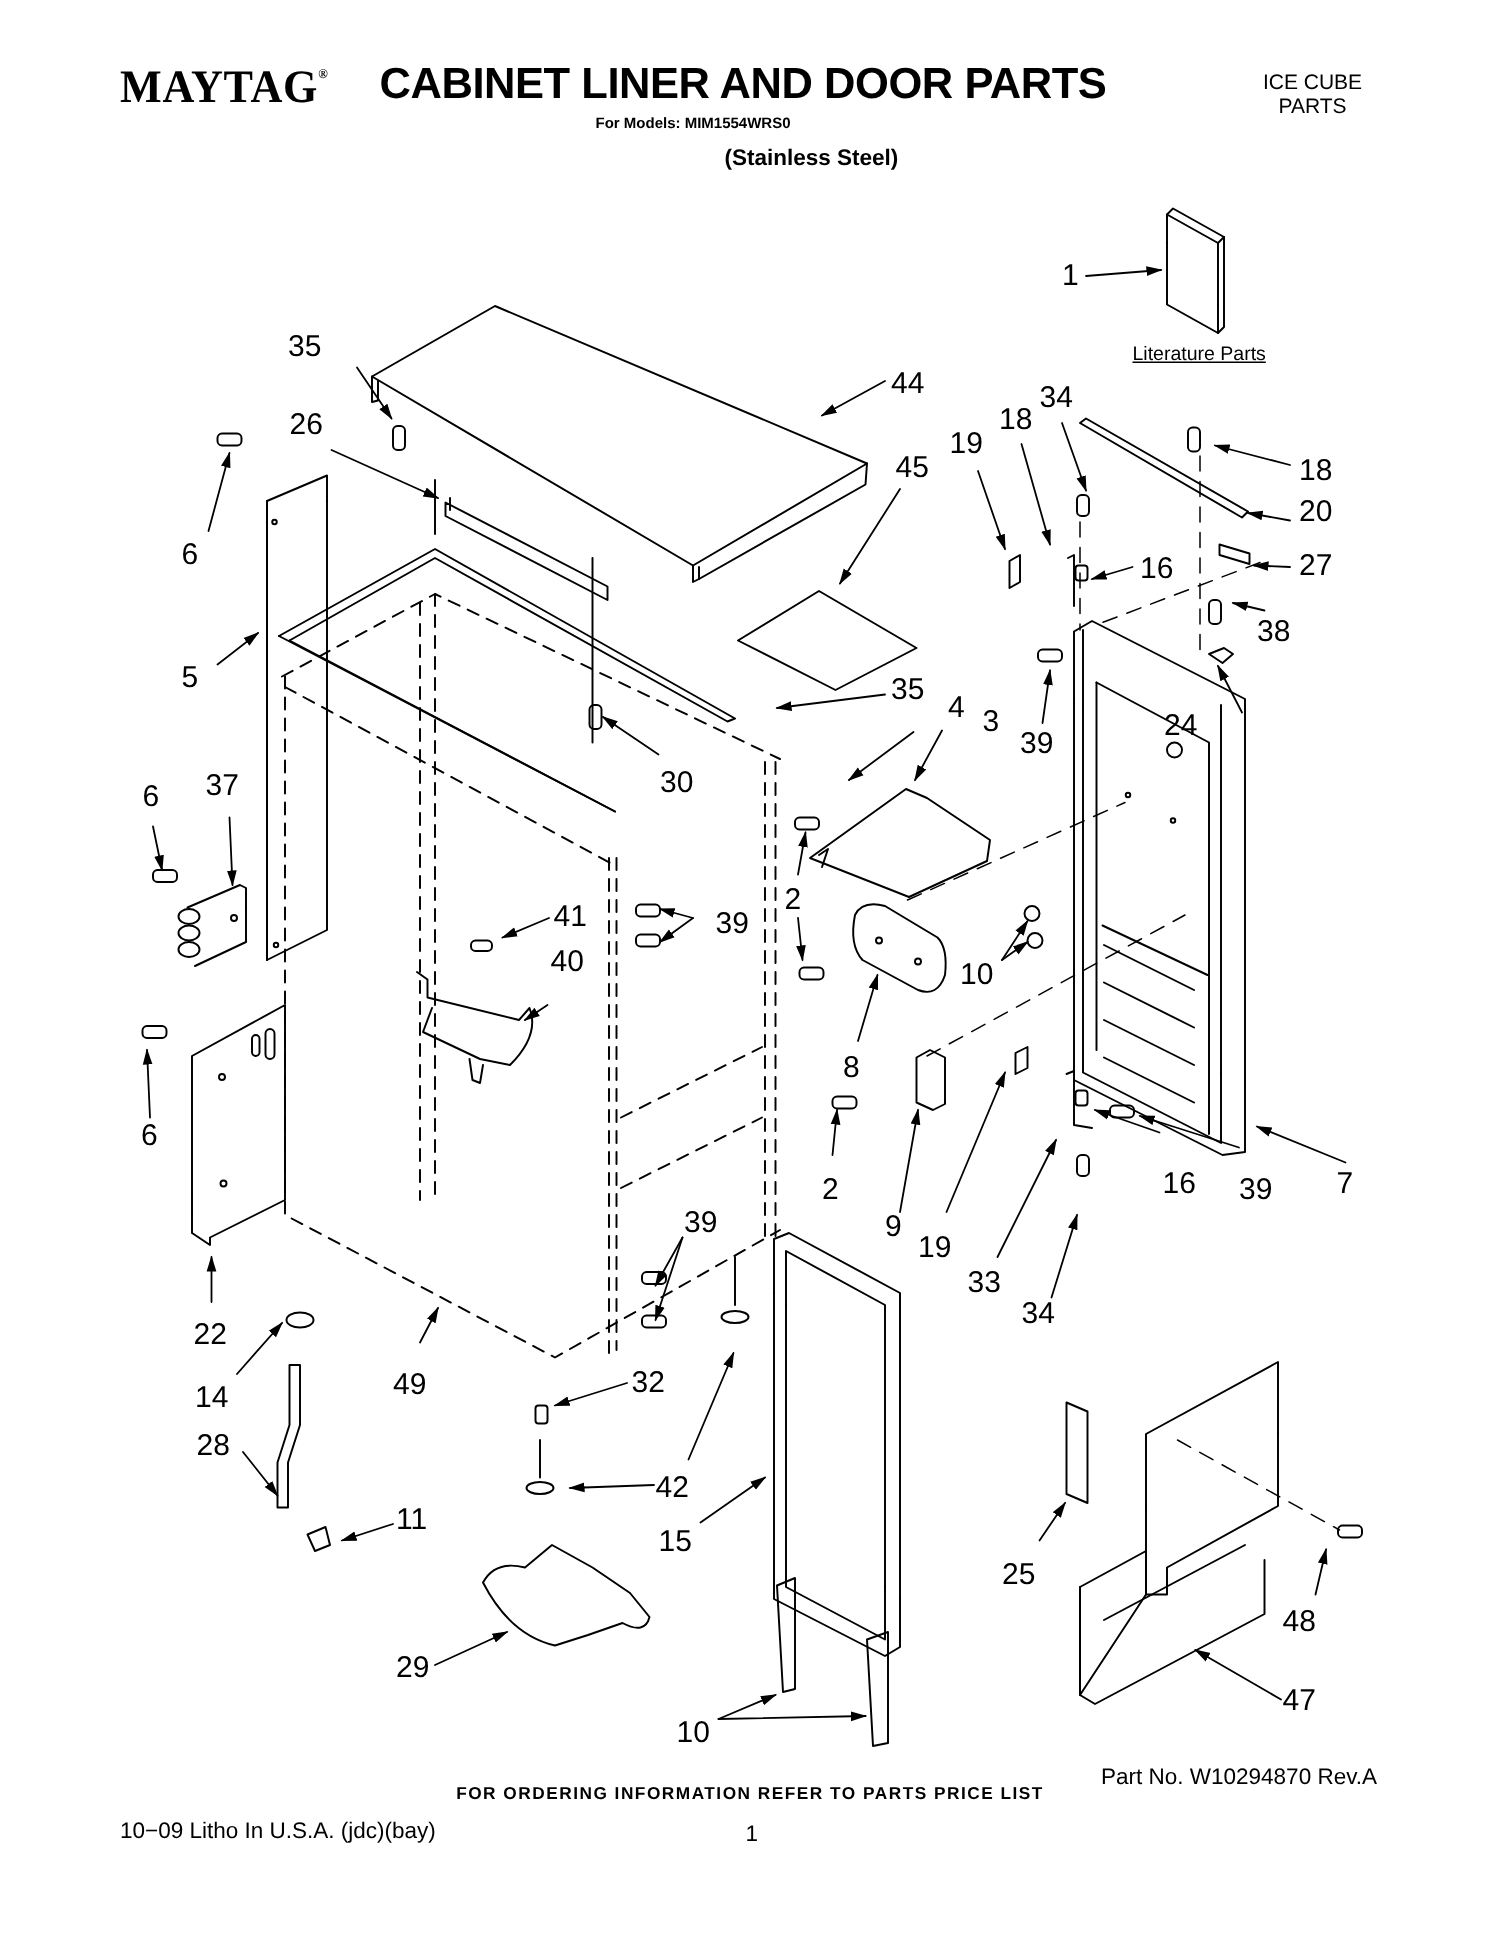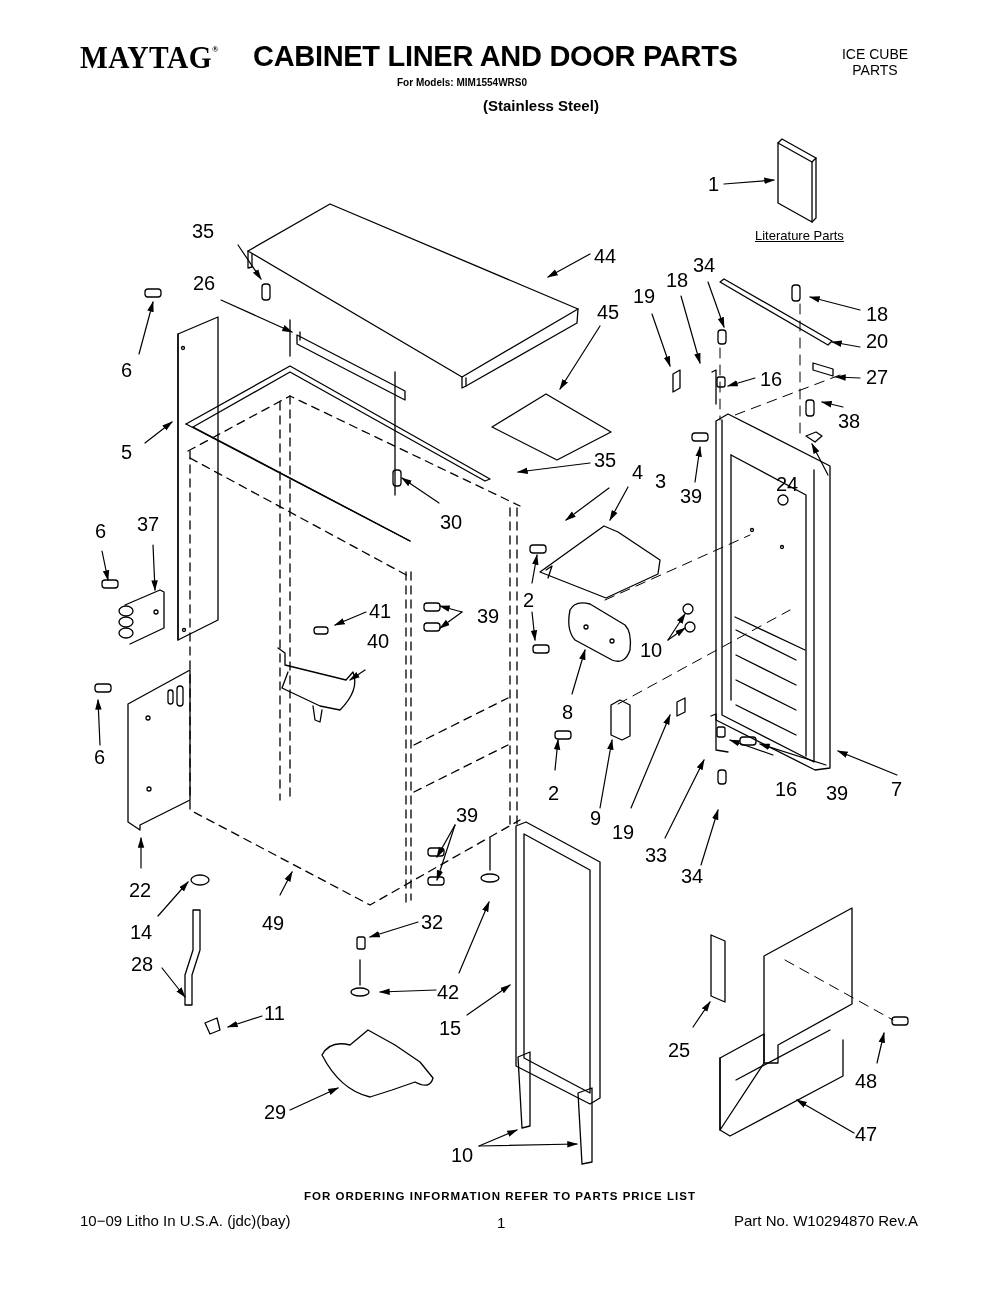--- a/index.html
+++ b/index.html
@@ -10,21 +10,21 @@
            font-size: 31px; letter-spacing: 0.5px; transform: scaleX(0.95); transform-origin: left; }
   .brand sup { font-size: 9px; vertical-align: top; position: relative; top: 4px; }
   .title { left: 253px; top: 40px; font-weight: bold; font-size: 29px; letter-spacing: -0.3px; }
   .models { left: 397px; top: 77px; font-weight: bold; font-size: 10px; }
   .finish { left: 483px; top: 97px; font-weight: bold; font-size: 15px; }
   .product { left: 830px; top: 46px; font-size: 14px; text-align: center; line-height: 16px; width: 90px; }
   .order-note { left: 0; width: 1000px; top: 1190px; text-align: center; font-weight: bold;
                 font-size: 11.5px; letter-spacing: 1px; }
   .footer-left { left: 80px; top: 1212px; font-size: 15px; }
   .footer-page { left: 497px; top: 1214px; font-size: 15px; }
-  .footer-right { right: 82px; top: 1212px; font-size: 15px; }
+  .footer-right { right: 82px; top: 1176px; font-size: 15px; }
   .lit { left: 755px; top: 228px; font-size: 13px; text-decoration: underline; }
   svg#diagram { position: absolute; left: 0; top: 0; }
   .callout { position: absolute; font-size: 20px; line-height: 20px; white-space: nowrap; }
 </style>
 </head>
 <body>
 
 <div class="abs brand"><span>MAYTAG</span><sup>®</sup></div>
 <div class="abs title">CABINET LINER AND DOOR PARTS</div>
 <div class="abs models">For Models: MIM1554WRS0</div>

